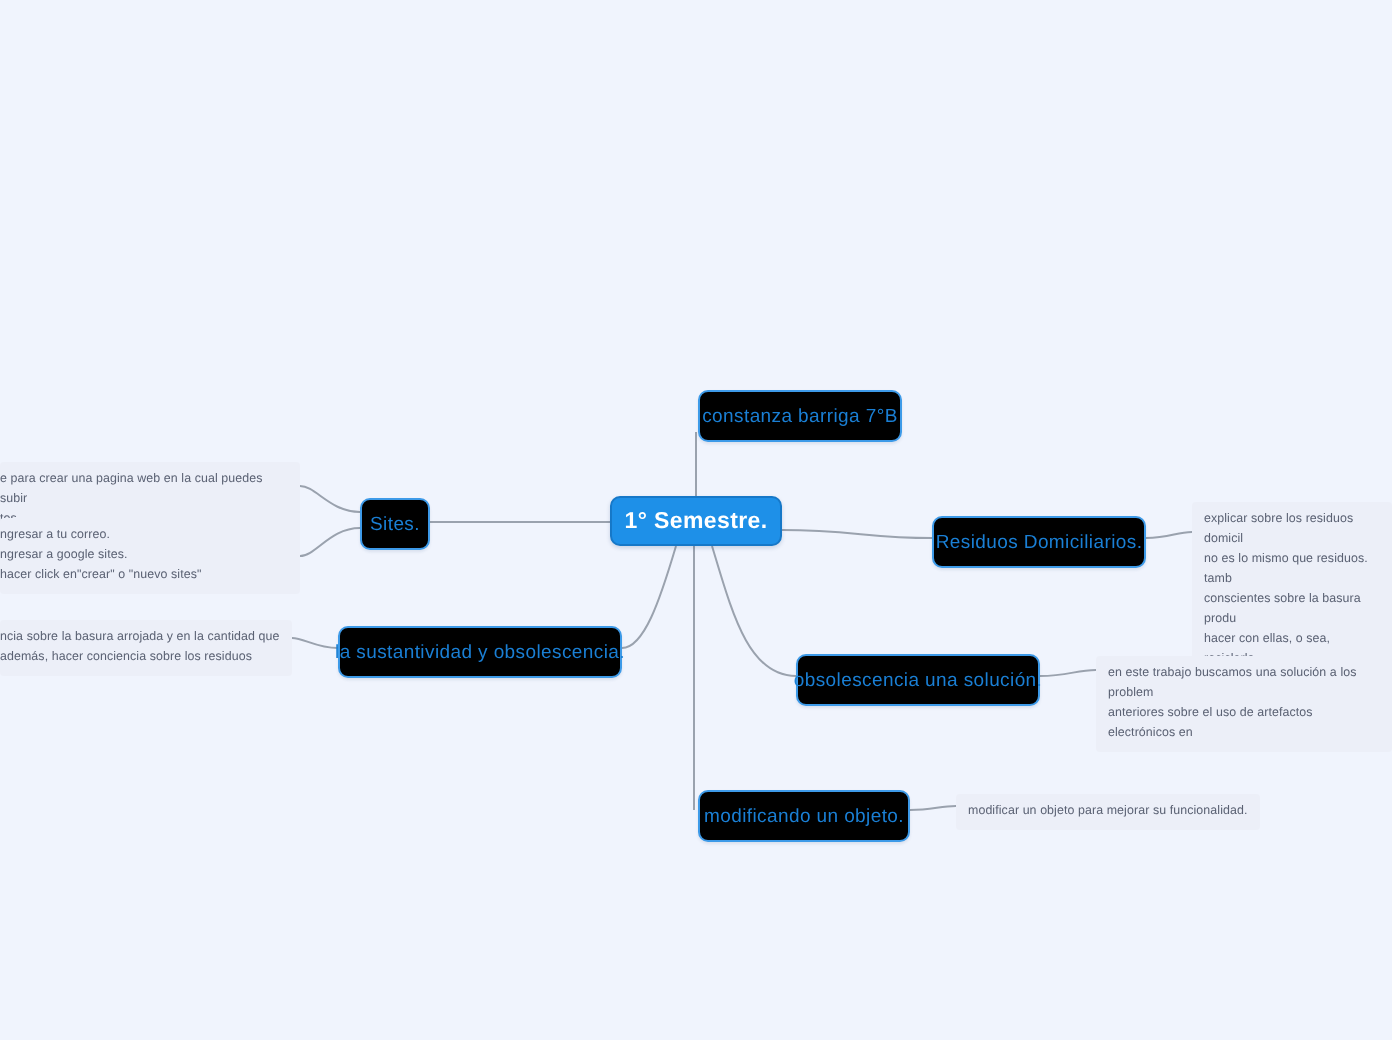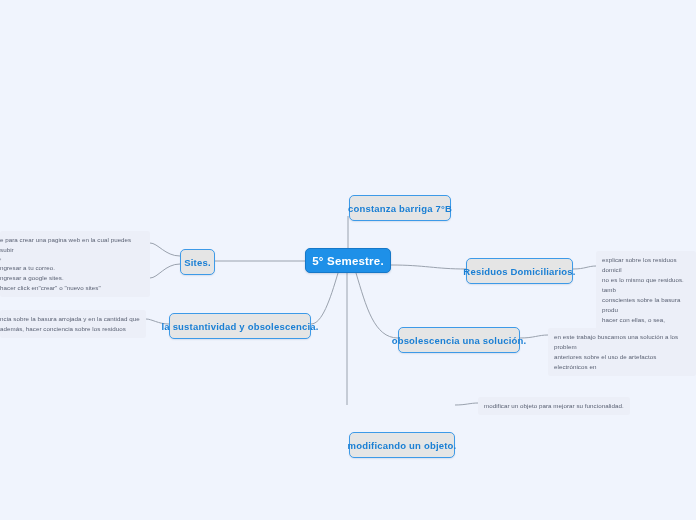--- a/index.html
+++ b/index.html
@@ -46,24 +46,24 @@
     border: 1px solid #1678c8;
     color: #ffffff;
     font-weight: bold;
     font-size: 11.5px;
     padding: 0 14px;
     height: 25px;
     box-shadow: 0 1px 2px rgba(20,60,110,0.18);
   }
 
   .node-branch {
-    background: #e5e5e5;
+    background: #000000;
     border: 1.6px solid #3d9ae8;
     color: #1a7fd4;
-    font-weight: bold;
+    font-weight: normal;
     font-size: 9.5px;
     padding: 12px 10px;
     height: 21px;
     box-shadow: 0 1px 1.5px rgba(20,60,110,0.10);
   }
 
   .note {
     position: absolute;
     box-sizing: border-box;
     background: #eceff8;
@@ -91,27 +91,27 @@
       <path d="M 347 273 L 347 405" fill="none" stroke="#9aa2ae" stroke-width="1"></path>
       <path d="M 180 256 C 165 256, 158 243, 150 243" fill="none" stroke="#9aa2ae" stroke-width="1"></path>
       <path d="M 180 264 C 165 264, 158 278, 150 278" fill="none" stroke="#9aa2ae" stroke-width="1"></path>
       <path d="M 573 269 C 585 269, 588 266, 596 266" fill="none" stroke="#9aa2ae" stroke-width="1"></path>
       <path d="M 169 324 C 158 324, 152 319, 146 319" fill="none" stroke="#9aa2ae" stroke-width="1"></path>
       <path d="M 520 338 C 534 338, 538 335, 548 335" fill="none" stroke="#9aa2ae" stroke-width="1"></path>
       <path d="M 455 405 C 466 405, 470 403, 478 403" fill="none" stroke="#9aa2ae" stroke-width="1"></path>
     </svg>
 
   <div id="nodes-layer">
-      <div class="node node-root" style="left: 305px; top: 248px; width: 86px; height: 25px;">5° Semestre.</div>
+      <div class="node node-root" style="left: 305px; top: 248px; width: 86px; height: 25px;">1° Semestre.</div>
       <div class="node node-branch" style="left: 349px; top: 195px; width: 102px; height: 21px;">constanza barriga 7°B</div>
       <div class="node node-branch" style="left: 180px; top: 249px; width: 35px; height: 21px;">Sites.</div>
       <div class="node node-branch" style="left: 466px; top: 258px; width: 107px; height: 21px;">Residuos Domiciliarios.</div>
       <div class="node node-branch" style="left: 169px; top: 313px; width: 142px; height: 21px; text-align: center;">la sustantividad y obsolescencia.</div>
       <div class="node node-branch" style="left: 398px; top: 327px; width: 122px; height: 21px;">obsolescencia una solución.</div>
-      <div class="node node-branch" style="left: 349px; top: 395px; width: 106px; height: 21px; margin-top: 37px;">modificando un objeto.</div>
+      <div class="node node-branch" style="left: 349px; top: 395px; width: 106px; height: 21px;">modificando un objeto.</div>
     </div>
   <div id="notes-layer">
       <div class="note flush-left" style="left: 0px; top: 231px; width: 150px;">e para crear una pagina web en la cual puedes subir
 tos.</div>
       <div class="note flush-left" style="left: 0px; top: 259px; width: 150px;">ngresar a tu correo.
 ngresar a google sites.
 hacer click en"crear" o "nuevo sites"</div>
       <div class="note" style="left: 596px; top: 251px; width: 100px;">explicar sobre los residuos domicil
 no es lo mismo que residuos. tamb
 conscientes sobre la basura produ

